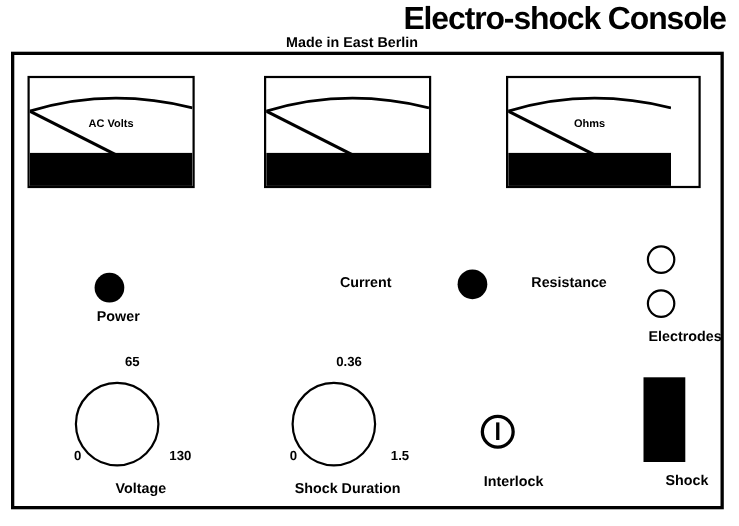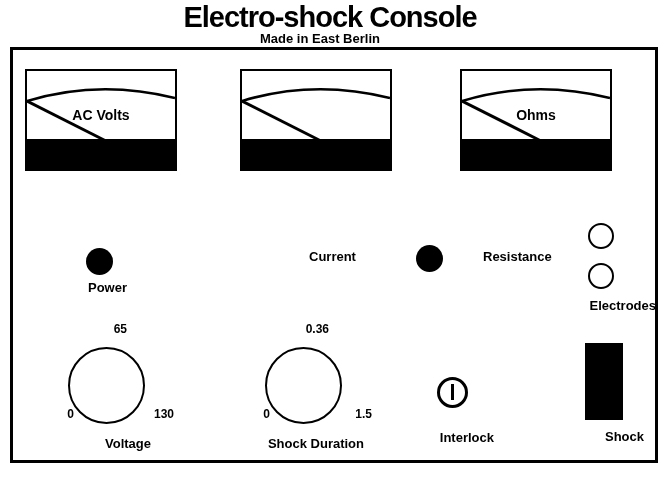--- a/index.html
+++ b/index.html
@@ -5,39 +5,39 @@
   html,body { margin:0; padding:0; }
   body { background:#ffffff; }
   .screen {
     position:relative; width:672px; height:478px;
     background:#ffffff; color:#000000;
     font-family:"Liberation Sans", sans-serif;
     font-weight:bold; overflow:hidden;
   }
   .abs { position:absolute; }
   .page-title {
-    left:0; top:1px; width:660px; text-align:center;
+    left:0; top:1px; width:660px; text-align:right;
     font-size:29px; letter-spacing:-1px;
   }
   .page-subtitle {
     left:0; top:31px; width:640px; text-align:center;
     font-size:13px;
   }
   .panel {
     left:10px; top:47px; width:642px; height:410px;
     border:3px solid #000;
   }
   .meter {
     position:absolute; width:148px; height:98px;
     border:2px solid #000; background:#fff;
   }
   .meter svg { position:absolute; left:0; top:0; width:148px; height:98px; display:block; }
   .meter-label {
     position:absolute; left:0; top:36px; width:148px;
-    text-align:center; font-size:14px;
+    text-align:center; font-size:10px;
   }
   .knob-filled {
     width:27px; height:27px; border-radius:50%; background:#000;
   }
   .ring {
     border:2px solid #000; border-radius:50%; background:#fff;
   }
   .dial {
     width:73px; height:73px; border:2px solid #000;
     border-radius:50%; background:#fff;
@@ -78,21 +78,21 @@
   </div>
 
   <div class="meter" style="left:240px; top:69px;">
     <svg viewBox="0 0 148 98">
       <rect x="0" y="68" width="148" height="30" fill="#000"></rect>
       <path d="M0,30 Q72,8 148,27" fill="none" stroke="#000" stroke-width="2.5"></path>
       <line x1="0" y1="30" x2="79" y2="70" stroke="#000" stroke-width="3"></line>
     </svg>
   </div>
 
-  <div class="meter" style="left:460px; top:69px;">
+  <div class="meter" style="left:460px; top:69px;padding-left:25px;">
     <svg viewBox="0 0 148 98">
       <rect x="0" y="68" width="148" height="30" fill="#000"></rect>
       <path d="M0,30 Q72,8 148,27" fill="none" stroke="#000" stroke-width="2.5"></path>
       <line x1="0" y1="30" x2="79" y2="70" stroke="#000" stroke-width="3"></line>
     </svg>
     <div class="meter-label">Ohms</div>
   </div>
 
   <div class="abs knob-filled" style="left:86px; top:248px;"></div>
   <div class="abs lbl ctr" style="left:71px; top:280px; width:56px;">Power</div>

